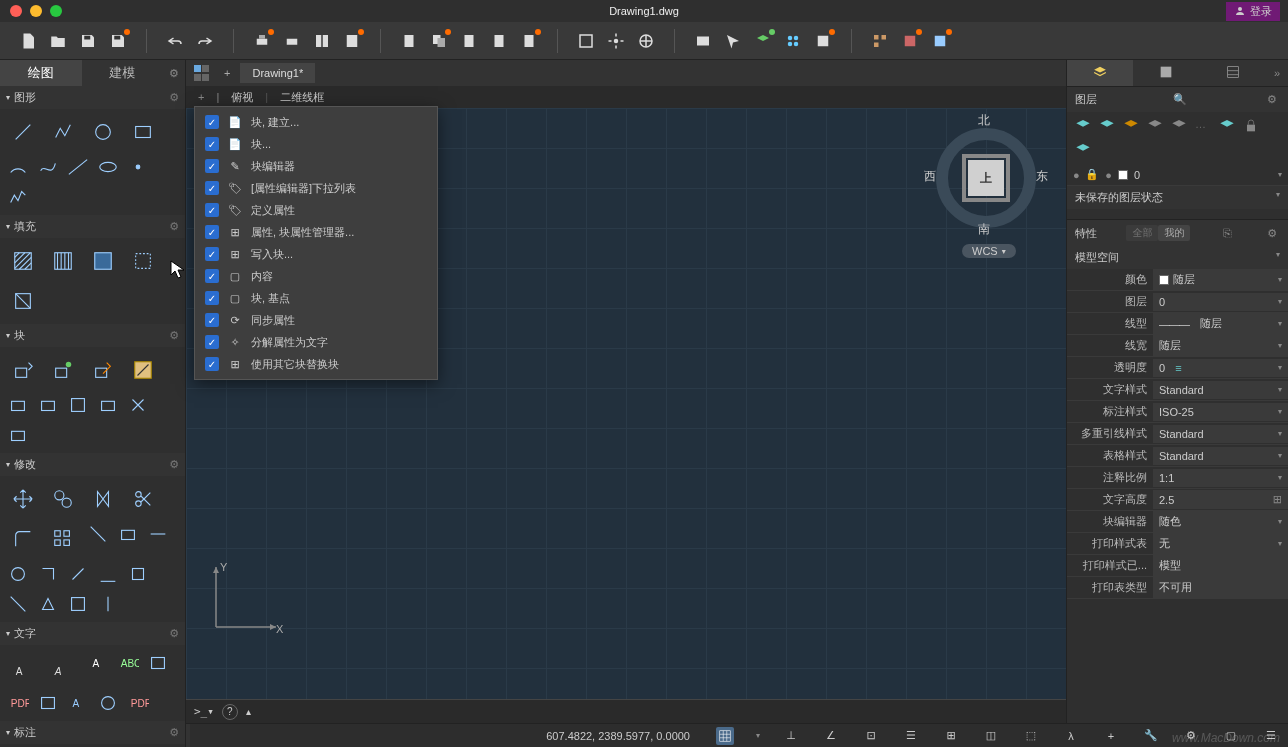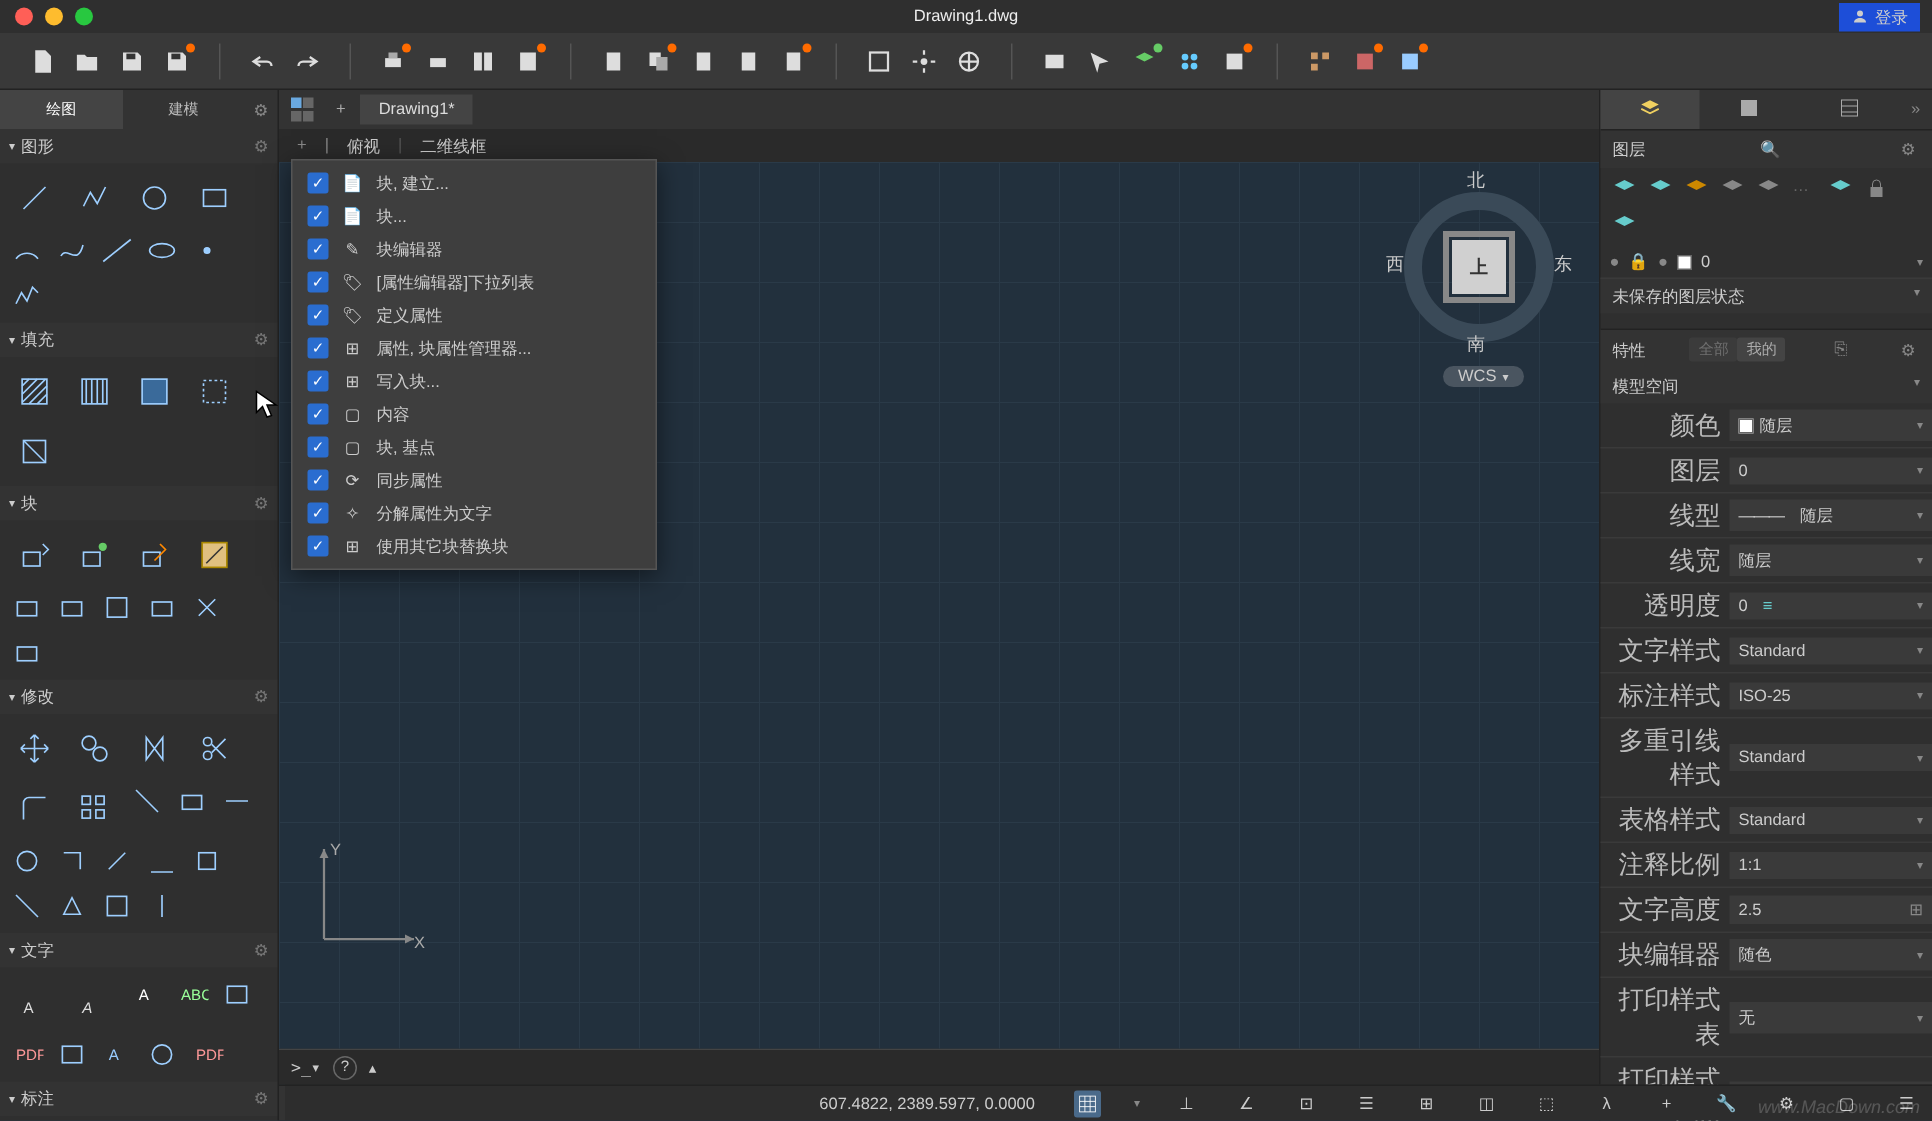--- a/index.html
+++ b/index.html
@@ -6,35 +6,35 @@
 body { background: #3a3a3a; width: 1288px; height: 747px; overflow: hidden; position: relative; }
 
 
 .titlebar { height: 22px; background: #2f2f2f; display: flex; align-items: center; position: relative; }
 .traffic { display: flex; gap: 8px; padding-left: 10px; }
 .tl { width: 12px; height: 12px; border-radius: 50%; }
 .tl.red { background: #ff5f57; }
 .tl.yellow { background: #febc2e; }
 .tl.green { background: #28c840; }
 .title-center { position: absolute; left: 50%; transform: translateX(-50%); color: #eee; }
-.login { position: absolute; right: 8px; background:#1d4ed8; padding:2px 8px; display:flex; align-items:center; gap:4px; color:#ddd;}
+.login { position: absolute; right: 8px; background:#701a75; padding:2px 8px; display:flex; align-items:center; gap:4px; color:#ddd;}
 
 
 .toolbar { height: 38px; background: #393939; display: flex; align-items: center; padding: 0 8px; gap: 4px; border-bottom: 1px solid #222; }
 .tb-grp { display: flex; gap: 10px; padding: 0 10px; }
 .tb-sep { width: 1px; height: 24px; background: #555; margin: 0 4px; }
 .tb-ic { width: 20px; height: 20px; display: flex; align-items: center; justify-content: center; position:relative; }
 .tb-ic svg { width: 18px; height: 18px; }
 .badge-dot { position:absolute; top:-2px; right:-2px; width:6px; height:6px; border-radius:50%; background:#ff6b00;}
 
 
 .main { display: flex; height: calc(100% - 60px); }
 .left-panel { width: 186px; background: #2f2f2f; border-right: 1px solid #222; overflow: hidden; display:flex; flex-direction:column;}
 .left-tabs { display: flex; height: 26px; background: #333; align-items:center;}
-.lt-tab { flex: 1; text-align: center; padding: 6px 0; font-size: 10px; color: #bbb; }
+.lt-tab { flex: 1; text-align: center; padding: 6px 0; font-size: 13px; color: #bbb; }
 .lt-tab.active { background: #444; color: #fff; }
 .lt-gear { width: 22px; text-align:center; color:#888;}
 
 .sec-hdr { display: flex; align-items: center; padding: 4px 6px; background: #333; font-size: 11px; color: #aaa; }
 .sec-hdr .caret { margin-right: 4px; font-size: 8px; }
 .sec-hdr .gear { margin-left: auto; color: #777; }
 .sec-body { display: flex; flex-wrap: wrap; padding: 4px; gap: 2px; }
 .tool-cell { width: 28px; height: 28px; display: flex; align-items: center; justify-content: center; }
 .tool-cell.lg { width: 38px; height: 38px; }
 .tool-cell svg { width: 22px; height: 22px; stroke: #9ecfff; fill: none; stroke-width:1.2;}
@@ -97,21 +97,21 @@
 
 .right-panel { width: 222px; background: #2f2f2f; border-left: 1px solid #222; display:flex; flex-direction:column;}
 .rp-tabs { display:flex; height:26px; background:#333; align-items:center;}
 .rp-tab { flex:1; text-align:center; padding:5px 0; font-size:13px;}
 .rp-tab.active { background:#444;}
 .rp-sec-hdr { padding:5px 8px; background:#333; font-size:12px; color:#ddd; display:flex; align-items:center; border-top:1px solid #222;}
 .rp-sec-hdr .gi { margin-left:auto; color:#888; padding:0 3px;}
 .rp-icons { display:flex; flex-wrap:wrap; gap:8px; padding:6px 8px;}
 .rp-icons span { width:16px; height:16px;}
 .rp-prop { display:flex; align-items:center; border-bottom:1px solid #3a3a3a;}
-.rp-prop-l { width:86px; text-align:right; padding:3px 6px; font-size:17px; color:#bbb;}
+.rp-prop-l { width:86px; text-align:right; padding:3px 6px; font-size:11px; color:#bbb;}
 .rp-prop-r { flex:1; background:#3a3a3a; padding:3px 6px; font-size:11px; color:#ddd; display:flex; align-items:center; gap:4px;}
 .rp-prop-r.dis { color:#777;}
 .rp-caret { margin-left:auto; font-size:8px; color:#888;}
 .color-sw { width:10px; height:10px; background:#fff; border:1px solid #666;}
 .rp-search { display:flex; align-items:center; padding:4px 6px; gap:6px;}
 .small-btn { background:#444; padding:1px 6px; font-size:10px; color:#aaa; border-radius:2px;}
 
 
 .cursor-arrow { position:absolute; left:170px; top:260px; z-index:200; pointer-events:none;}
 </style>

